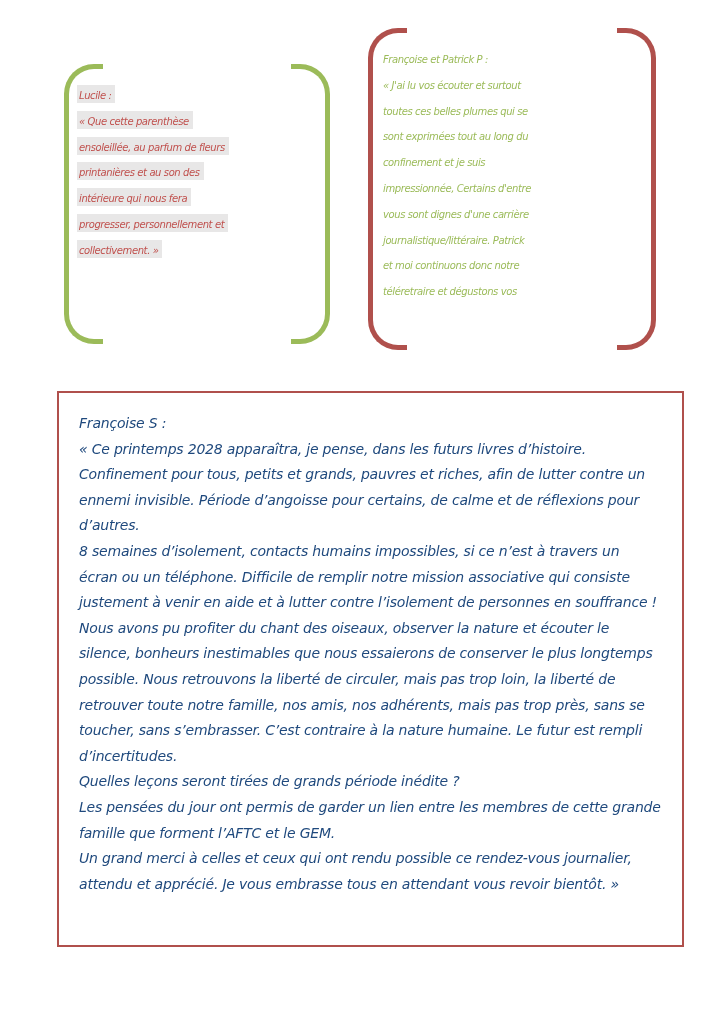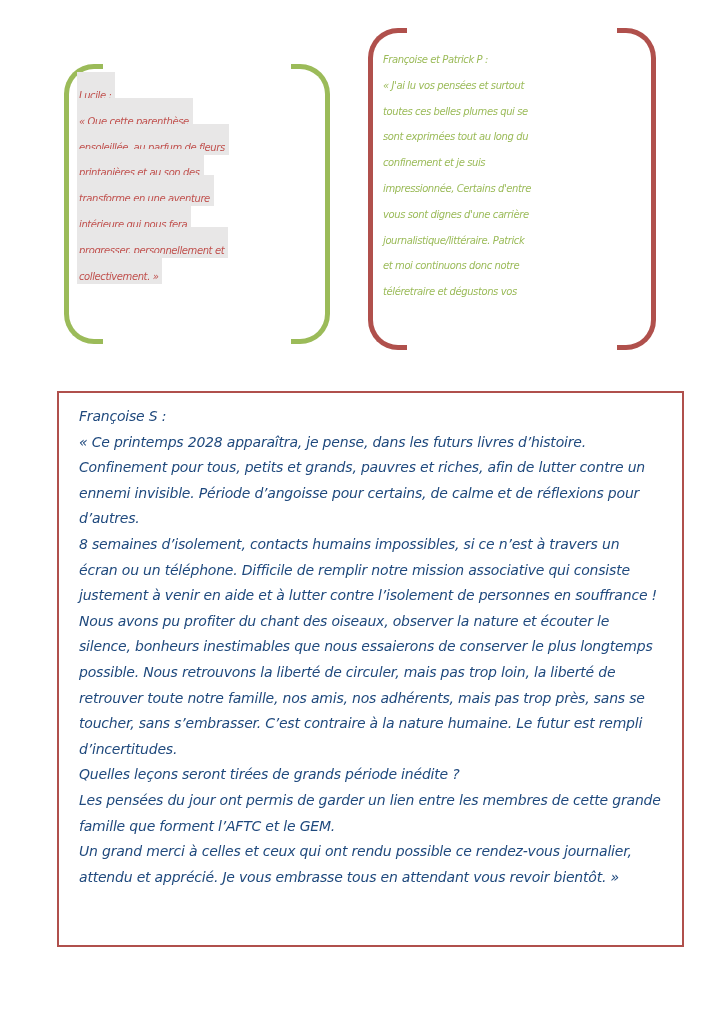--- a/index.html
+++ b/index.html
@@ -56,37 +56,37 @@
   }
   .qline {
     line-height: 25.8px;
     font-size: 10px;
     letter-spacing: -0.4px;
     white-space: nowrap;
   }
   #card-lucile .qline span {
     color: var(--red-text);
     background: var(--highlight);
-    padding: 18px 4px 2px 2px;
+    padding: 5px 4px 2px 2px;
     margin-top: 41px;
   }
   #card-fp .qline span {
     color: var(--green);
     padding: 2px 2px;
   }
 
   
   #card-fs {
     position: absolute;
     left: 57px; top: 391px;
     width: 627px; height: 556px;
     box-sizing: border-box;
     border: 2px solid var(--red);
     background: #ffffff;
-    padding: 11px 20px;
+    padding: 18px 20px;
     overflow: hidden;
   }
   #card-fs p {
     margin: 0;
     color: var(--navy);
     font-size: 14px;
     line-height: 25.6px;
     letter-spacing: -0.2px;
   }
 </style>
@@ -96,33 +96,32 @@
 <div class="page">
 
   <section class="bracket-card" id="card-lucile">
     <div class="bracket open"></div>
     <div class="bracket close"></div>
     <div class="quote-lines">
       <div class="qline"><span>Lucile :</span></div>
       <div class="qline"><span>« Que cette parenthèse</span></div>
       <div class="qline"><span>ensoleillée, au parfum de fleurs</span></div>
       <div class="qline"><span>printanières et au son des</span></div>
-      <div class="qline"><span>transforme en une aventure</span></div>
       <div class="qline"><span>intérieure qui nous fera</span></div>
       <div class="qline"><span>progresser, personnellement et</span></div>
       <div class="qline"><span>collectivement. »</span></div>
     </div>
   </section>
 
   <section class="bracket-card" id="card-fp">
     <div class="bracket open"></div>
     <div class="bracket close"></div>
     <div class="quote-lines">
       <div class="qline"><span>Françoise et Patrick P :</span></div>
-      <div class="qline"><span>« J'ai lu vos pensées et surtout</span></div>
+      <div class="qline"><span>« J'ai lu vos écouter et surtout</span></div>
       <div class="qline"><span>toutes ces belles plumes qui se</span></div>
       <div class="qline"><span>sont exprimées tout au long du</span></div>
       <div class="qline"><span>confinement et je suis</span></div>
       <div class="qline"><span>impressionnée, Certains d'entre</span></div>
       <div class="qline"><span>vous sont dignes d'une carrière</span></div>
       <div class="qline"><span>journalistique/littéraire. Patrick</span></div>
       <div class="qline"><span>et moi continuons donc notre</span></div>
       <div class="qline"><span>téléretraire et dégustons vos</span></div>
     </div>
   </section>

